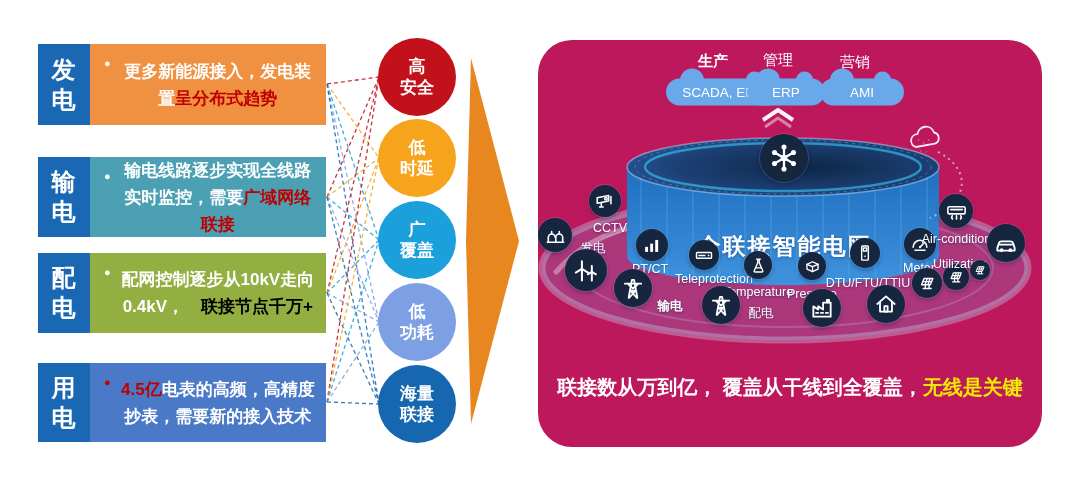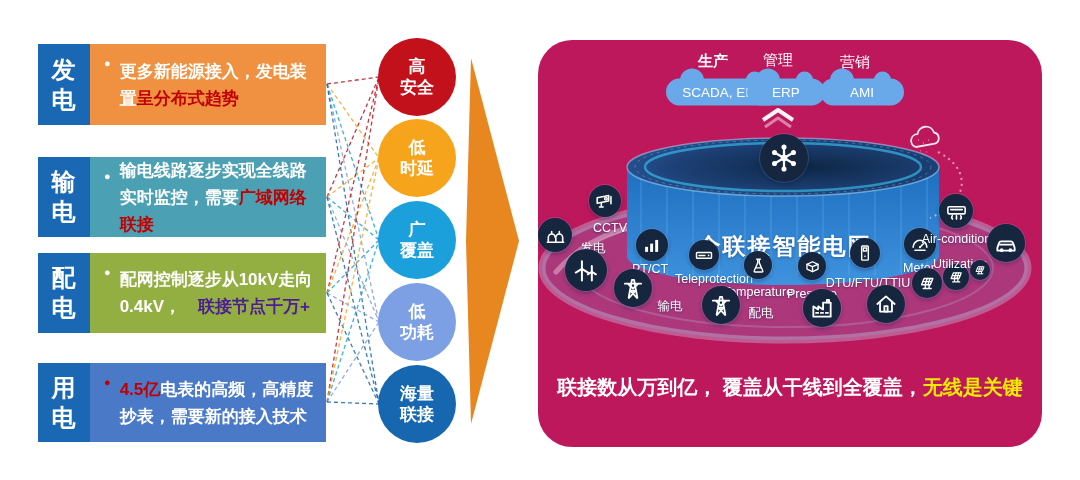--- a/index.html
+++ b/index.html
@@ -12,21 +12,21 @@
   .stage-row{position:absolute;left:38px;width:288px;display:flex;}
   .stage-tab{
     width:52px;flex:0 0 52px;color:#fff;font-weight:700;font-size:24px;
     display:flex;flex-direction:column;align-items:center;justify-content:center;
     line-height:30px;letter-spacing:1px;
   }
   .stage-box{
     flex:1;display:flex;align-items:center;padding:6px 10px 6px 12px;box-sizing:border-box;
   }
   .stage-bullet{font-size:11px;margin:0 9px 0 2px;align-self:flex-start;padding-top:7px;}
-  .stage-text{color:#fff;font-weight:700;font-size:17px;line-height:27px;}
+  .stage-text{color:#fff;font-weight:700;font-size:17px;line-height:27px;text-align:center;}
   
   #mesh-svg{position:absolute;left:0;top:0;pointer-events:none;}
   .feature-circle{
     position:absolute;border-radius:50%;color:#fff;font-weight:700;font-size:17px;
     display:flex;flex-direction:column;align-items:center;justify-content:center;
     line-height:21px;text-align:center;
   }
   
   #grid-panel{
     position:absolute;left:538px;top:40px;width:504px;height:407px;
@@ -123,21 +123,21 @@
         <div class="stage-text"><span>输电线路逐步实现全线路实时监控，需要</span><span style="color: rgb(192, 0, 0);">广域网络联接</span></div>
       </div>
     </div>
     <div class="stage-row" style="top: 253px; height: 80px;">
       <div class="stage-tab" style="background: rgb(26, 103, 180);">
         <div>配</div>
         <div>电</div>
       </div>
       <div class="stage-box" style="background: rgb(147, 174, 65);">
         <span class="stage-bullet" style="color: rgb(255, 255, 255);">●</span>
-        <div class="stage-text"><span>配网控制逐步从10kV走向0.4kV，</span><span style="color: #4c1d95; margin-left: 17px;">联接节点千万+</span></div>
+        <div class="stage-text"><span>配网控制逐步从10kV走向0.4kV，</span><span style="color: #000000; margin-left: 17px;">联接节点千万+</span></div>
       </div>
     </div>
     <div class="stage-row" style="top: 363px; height: 79px;">
       <div class="stage-tab" style="background: rgb(26, 103, 180);">
         <div>用</div>
         <div>电</div>
       </div>
       <div class="stage-box" style="background: rgb(74, 121, 200);">
         <span class="stage-bullet" style="color: rgb(192, 0, 0);">●</span>
         <div class="stage-text"><span style="color: rgb(192, 0, 0);">4.5亿</span><span>电表的高频，高精度抄表，需要新的接入技术</span></div>
@@ -306,21 +306,21 @@
         </svg>
       </div>
       <div class="node-label" style="left: 220px; top: 252px;">Temperature</div>
       <div class="node-circle" style="left: 95px; top: 248px; height: 38px; width: 38px;">
         <svg width="26" height="26" viewBox="0 0 24 24" fill="none" stroke="#fff" stroke-width="1.7" stroke-linecap="round" stroke-linejoin="round">
           <path d="M8 21 L11 4.5 H13 L16 21"></path>
           <path d="M4.5 8 H19.5 M7 8 L12 12.5 L17 8"></path>
           <path d="M9.5 14.5 h5 M9.5 14.5 L15.5 21 M14.5 14.5 L8.5 21"></path>
         </svg>
       </div>
-      <div class="node-label" style="left: 132px; top: 266px;">输电</div>
+      <div class="node-label" style="left: 132px; top: 266px; font-weight: bold;">输电</div>
       <div class="node-circle" style="left: 183px; top: 265px; height: 38px; width: 38px;">
         <svg width="26" height="26" viewBox="0 0 24 24" fill="none" stroke="#fff" stroke-width="1.7" stroke-linecap="round" stroke-linejoin="round">
           <path d="M8 21 L11 4.5 H13 L16 21"></path>
           <path d="M4.5 8 H19.5 M7 8 L12 12.5 L17 8"></path>
           <path d="M9.5 14.5 h5 M9.5 14.5 L15.5 21 M14.5 14.5 L8.5 21"></path>
         </svg>
       </div>
       <div class="node-label" style="left: 223px; top: 273px;">配电</div>
       <div class="node-circle" style="left: 274px; top: 226px; height: 28px; width: 28px;">
         <svg width="19" height="19" viewBox="0 0 24 24" fill="none" stroke="#fff" stroke-width="1.7" stroke-linecap="round" stroke-linejoin="round">

